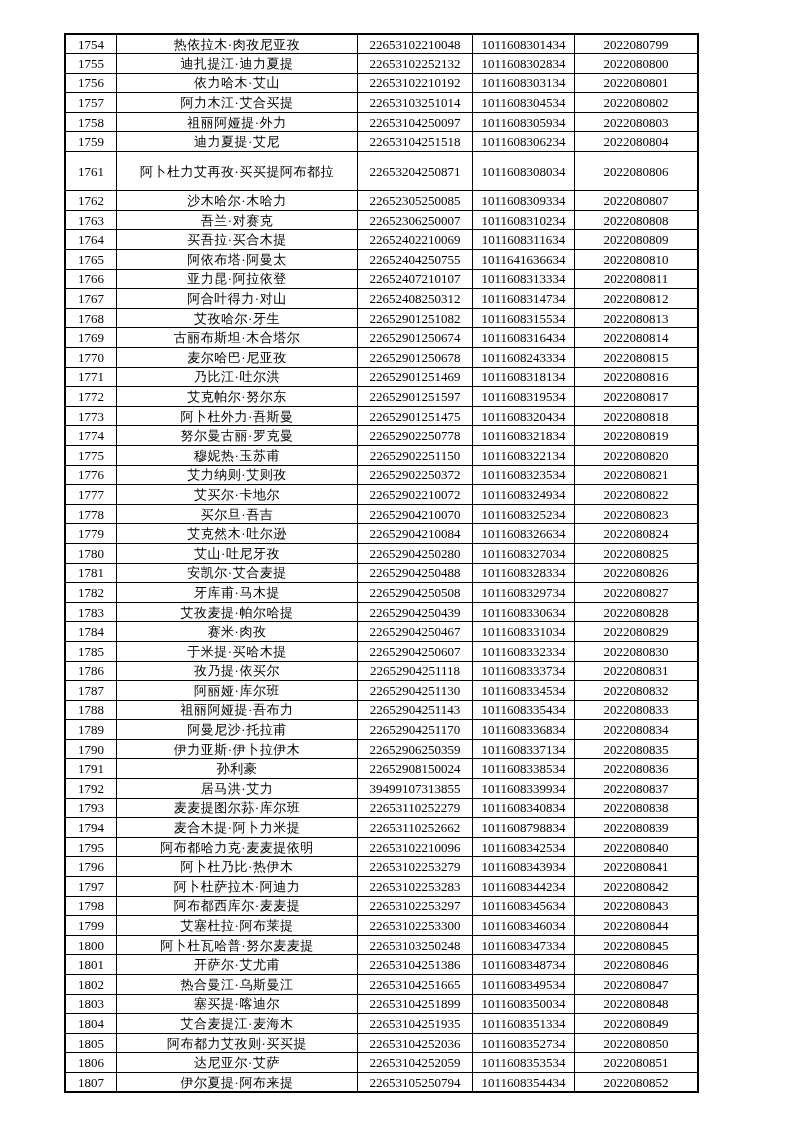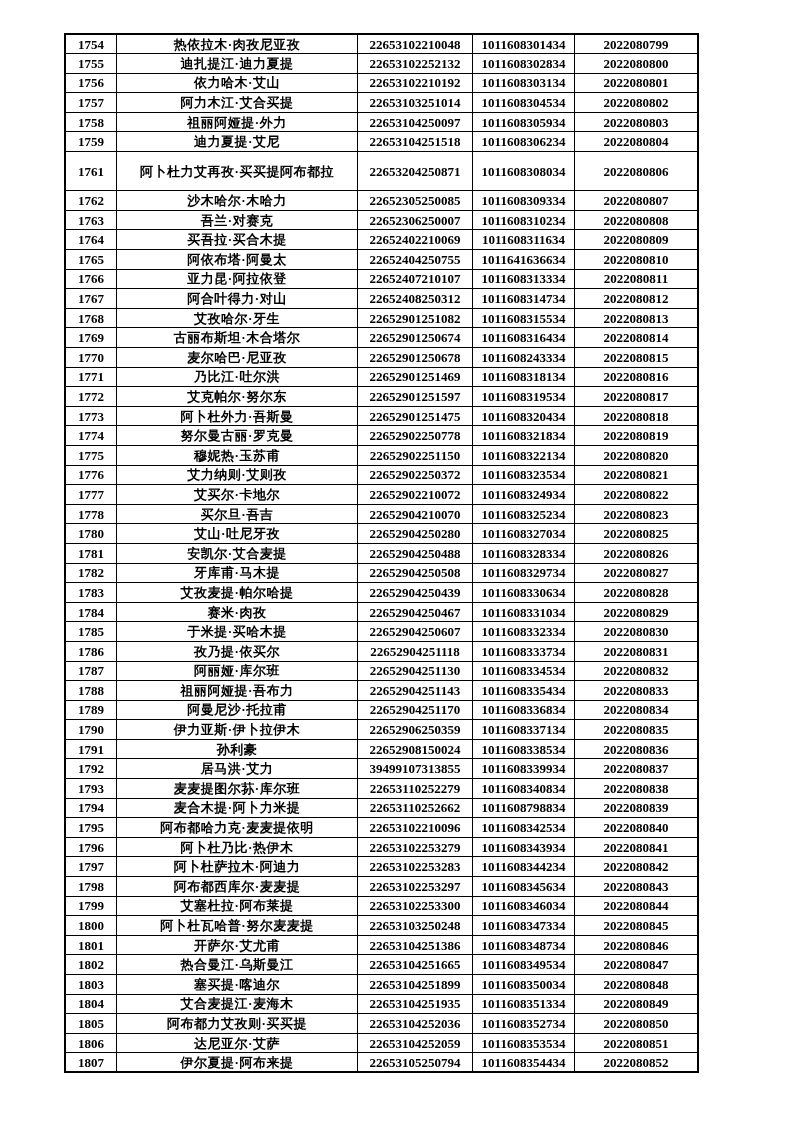--- a/index.html
+++ b/index.html
@@ -30,21 +30,20 @@
     text-align: center;
     vertical-align: middle;
     padding: 0;
     font-size: 13px;
     line-height: 1;
     white-space: nowrap;
     overflow: hidden;
   }
   table.roster tr {
     height: 19.6px;
-    font-weight: bold;
   }
   table.roster tr.tall {
     height: 39.2px;
   }
   td.col-no     { width: 50px;  }
   td.col-name   { width: 240px; letter-spacing: 0.5px; }
   td.col-id     { width: 114px; }
   td.col-cert   { width: 101px; }
   td.col-serial { width: 122px; }
 </style>
@@ -216,20 +215,27 @@
           <td class="col-serial">2022080822</td>
         </tr>
         <tr>
           <td class="col-no">1778</td>
           <td class="col-name">买尔旦·吾吉</td>
           <td class="col-id">22652904210070</td>
           <td class="col-cert">1011608325234</td>
           <td class="col-serial">2022080823</td>
         </tr>
         <tr>
+          <td class="col-no">1779</td>
+          <td class="col-name">艾克然木·吐尔逊</td>
+          <td class="col-id">22652904210084</td>
+          <td class="col-cert">1011608326634</td>
+          <td class="col-serial">2022080824</td>
+        </tr>
+        <tr>
           <td class="col-no">1780</td>
           <td class="col-name">艾山·吐尼牙孜</td>
           <td class="col-id">22652904250280</td>
           <td class="col-cert">1011608327034</td>
           <td class="col-serial">2022080825</td>
         </tr>
         <tr>
           <td class="col-no">1781</td>
           <td class="col-name">安凯尔·艾合麦提</td>
           <td class="col-id">22652904250488</td>

